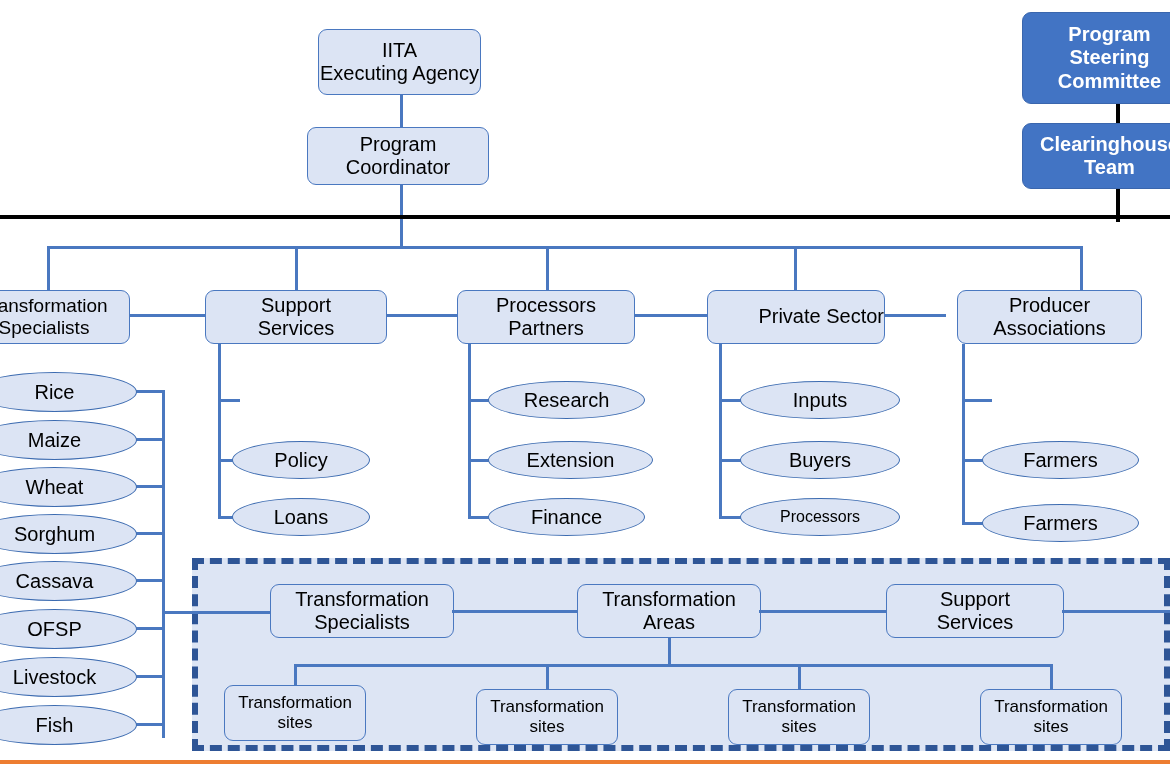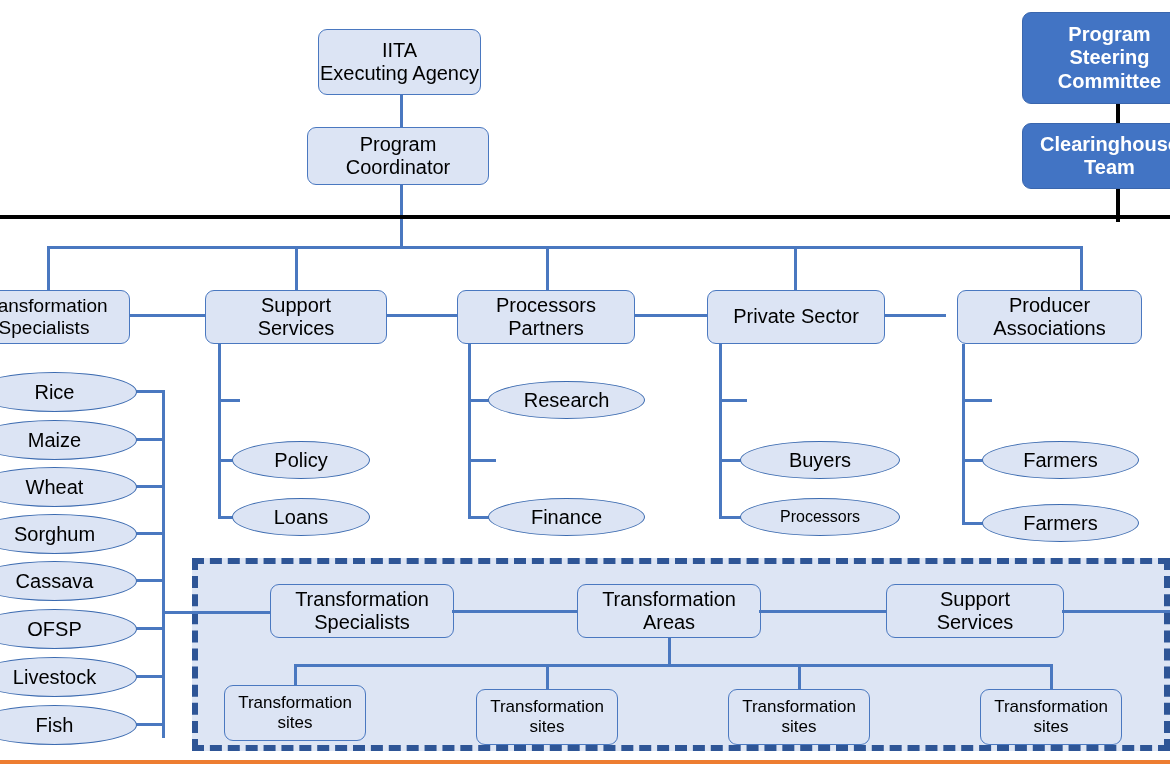--- a/index.html
+++ b/index.html
@@ -169,34 +169,40 @@
       <div>Partners</div>
     </div>
   </div>
   <div class="lnV" style="left:468px;top:344px;height:172px;"></div>
 
   <div class="ell" style="left:488px;top:381px;width:157px;height:38px;">
     <span>Research</span>
   </div>
   <div class="lnH" style="left:468px;top:399px;width:28px;"></div>
 
+  <div class="ell" style="left:488px;top:441px;width:165px;height:38px;">
+    <span>Extension</span>
+  </div>
   <div class="lnH" style="left:468px;top:459px;width:28px;"></div>
 
   <div class="ell" style="left:488px;top:498px;width:157px;height:38px;">
     <span>Finance</span>
   </div>
   <div class="lnH" style="left:468px;top:516px;width:28px;"></div>
 
-  <div class="node" style="left:707px;top:290px;width:178px;height:54px;">
+  <div class="node" style="left:707px;top:290px;width:178px;height:54px;justify-content:flex-end;">
     <div>
       <div>Private Sector</div>
     </div>
   </div>
   <div class="lnV" style="left:719px;top:344px;height:172px;"></div>
 
+  <div class="ell" style="left:740px;top:381px;width:160px;height:38px;">
+    <span>Inputs</span>
+  </div>
   <div class="lnH" style="left:719px;top:399px;width:28px;"></div>
 
   <div class="ell" style="left:740px;top:441px;width:160px;height:38px;">
     <span>Buyers</span>
   </div>
   <div class="lnH" style="left:719px;top:459px;width:28px;"></div>
 
   <div class="ell small" style="left:740px;top:498px;width:160px;height:38px;text-align:center;">
     <span>Processors</span>
   </div>

